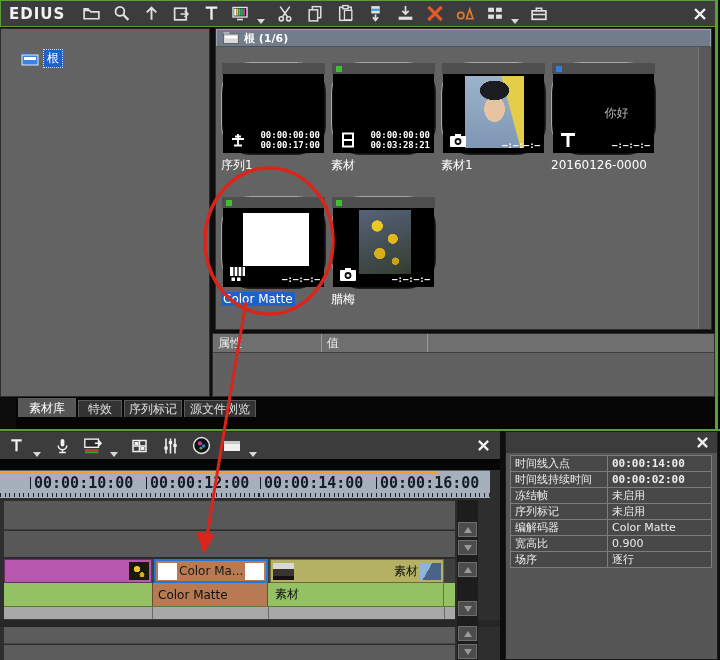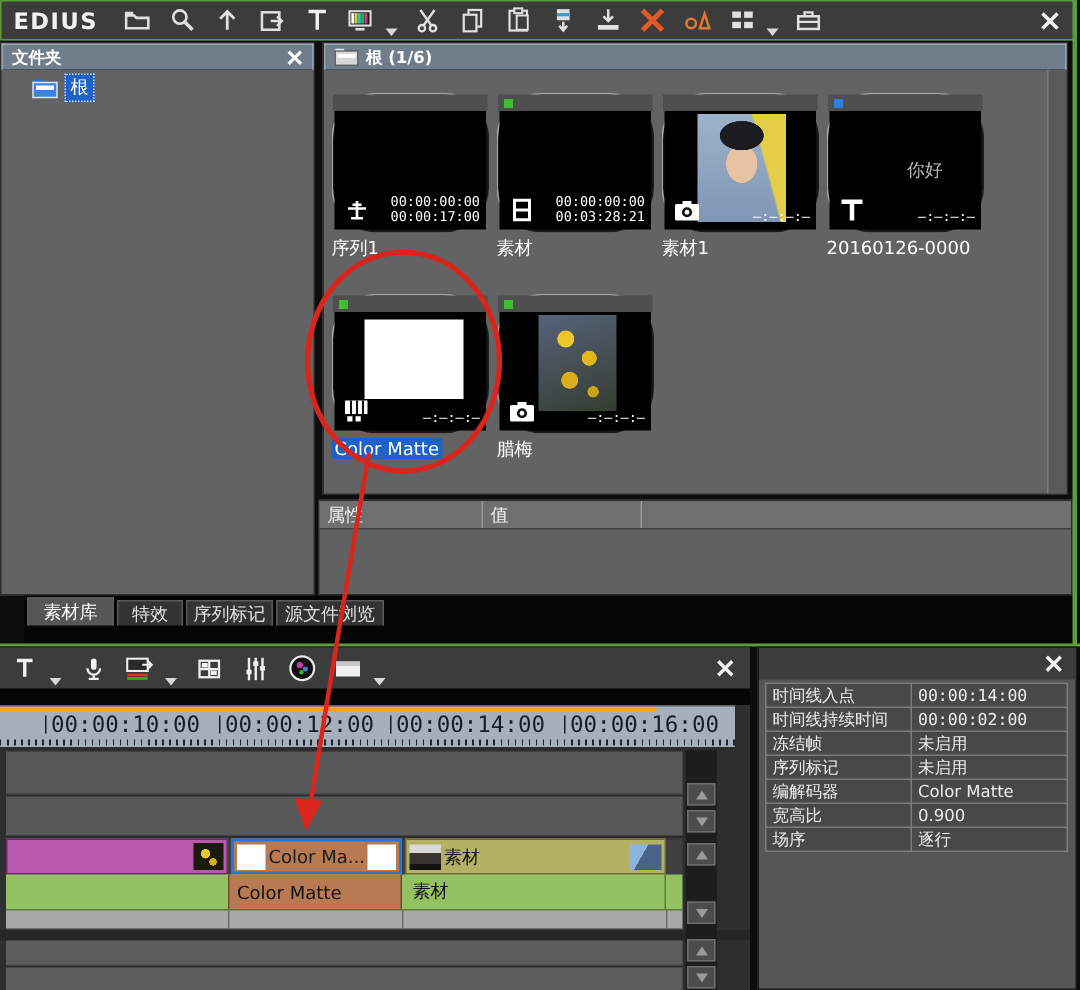--- a/index.html
+++ b/index.html
@@ -1,19 +1,19 @@
 <!DOCTYPE html>
 <html style="--c-green-border: #5a9e3a; --c-purple-clip: #b558ae; --c-olive-clip: #b4b164; --c-green-track: #94c163; --c-brown-clip: #b87a52; --c-selection-blue: #1e62c8; --c-ruler-orange: #f0a030; --c-annotation-red: #da251d; --c-green-dot: #3fbf2f; --c-blue-dot: #2a7fe0;"><head>
 <meta charset="utf-8">
 <style>
   html,body{margin:0;padding:0;background:#000;}
   body{font-family:"DejaVu Sans","Liberation Sans",sans-serif;}
   #stage{position:relative;width:720px;height:660px;background:#0d0d0d;overflow:hidden;}
   .abs{position:absolute;}
-  .mono{font-family:"DejaVu Sans Mono","Liberation Mono",monospace;}
+  .mono{font-family:"DejaVu Sans Mono","Liberation Mono",monospace;font-weight:bold;}
 
   
   .top-toolbar{left:0;top:0;width:718px;height:27px;background:#3c3c3c;
     border:1px solid var(--c-green-border,#5a9e3a);box-sizing:border-box;
     display:flex;align-items:center;gap:10px;padding:0 8px;}
   .logo{color:#f2f2f2;font-weight:bold;font-size:15px;letter-spacing:1px;margin-right:6px;}
   .tb-ico{width:20px;height:20px;display:flex;align-items:center;justify-content:center;flex:0 0 auto;}
   .caret{width:0;height:0;border-left:4px solid transparent;border-right:4px solid transparent;
     border-top:5px solid #d8d8d8;margin-left:-4px;align-self:flex-end;margin-bottom:2px;}
   .tb-spacer{flex:1;}
@@ -93,21 +93,21 @@
   .ruler-label{position:absolute;top:6px;font-size:15px;color:#141c26;border-left:1px solid #141c26;
     padding-left:3px;line-height:12px;}
 
   .track{position:absolute;left:4px;width:451px;box-sizing:border-box;}
   .btn-col{position:absolute;left:457px;top:69px;width:21px;height:160px;background:#1d1d1d;}
   .scroll-btn{position:absolute;left:1px;width:19px;height:15px;background:#4c4c4c;
     border:1px solid #6e6e6e;box-sizing:border-box;display:flex;align-items:center;justify-content:center;}
   .tri-up{width:0;height:0;border-left:4px solid transparent;border-right:4px solid transparent;border-bottom:6px solid #9a9a9a;}
   .tri-dn{width:0;height:0;border-left:4px solid transparent;border-right:4px solid transparent;border-top:6px solid #9a9a9a;}
 
-  .tl-clip{position:absolute;top:0;height:100%;box-sizing:border-box;}
+  .tl-clip{position:absolute;top:0;height:100%;box-sizing:border-box;text-align:right;}
   .clip-sel{border:2px solid #2277dd;background:var(--c-brown-clip,#b87a52);display:flex;align-items:center;}
   .mini-thumb{height:17px;margin:0 2px;flex:0 0 auto;}
   .info-seg{position:absolute;top:0;height:100%;box-sizing:border-box;font-size:12px;color:#101010;
     display:flex;align-items:center;padding-left:5px;}
 
   
   .props-panel{left:505px;top:431px;width:213px;height:229px;background:#565656;border:1px solid #1a1a1a;box-sizing:border-box;}
   .props-hdr{position:absolute;left:0;top:0;width:100%;height:21px;background:#3c3c3c;
     display:flex;align-items:center;justify-content:flex-end;padding-right:6px;box-sizing:border-box;}
   .props-table{position:absolute;left:4px;top:23px;width:202px;border:1px solid #8a8a8a;
@@ -228,29 +228,20 @@
       </span>
     <span class="tb-spacer"></span>
     <span class="close-x">
       <svg class="ic" width="14" height="14" viewBox="0 0 14 14">
           <path d="M2 2 12 12 M12 2 2 12" stroke="#f0f0f0" stroke-width="2.4"></path>
         </svg>
       </span>
   </div>
 
   <div class="abs folder-panel">
-    <div class="panel-hdr">
-      <span>文件夹</span>
-      <span style="flex:1"></span>
-      <span>
-        <svg class="ic" width="11" height="11" viewBox="0 0 12 12">
-            <path d="M1.5 1.5 10.5 10.5 M10.5 1.5 1.5 10.5" stroke="#fff" stroke-width="2.2"></path>
-          </svg>
-        </span>
-    </div>
     <div class="tree-item">
       <svg class="ic" width="18" height="15" viewBox="0 0 18 15">
           <rect x="1" y="2" width="7" height="4" fill="#2f6fd0"></rect>
           <rect x="1" y="4" width="16" height="10" fill="#3a82e8" stroke="#dce8fa" stroke-width="1"></rect>
           <rect x="3" y="6" width="12" height="3" fill="#fff"></rect>
         </svg>
       <span class="tree-label">根</span>
     </div>
   </div>
 

